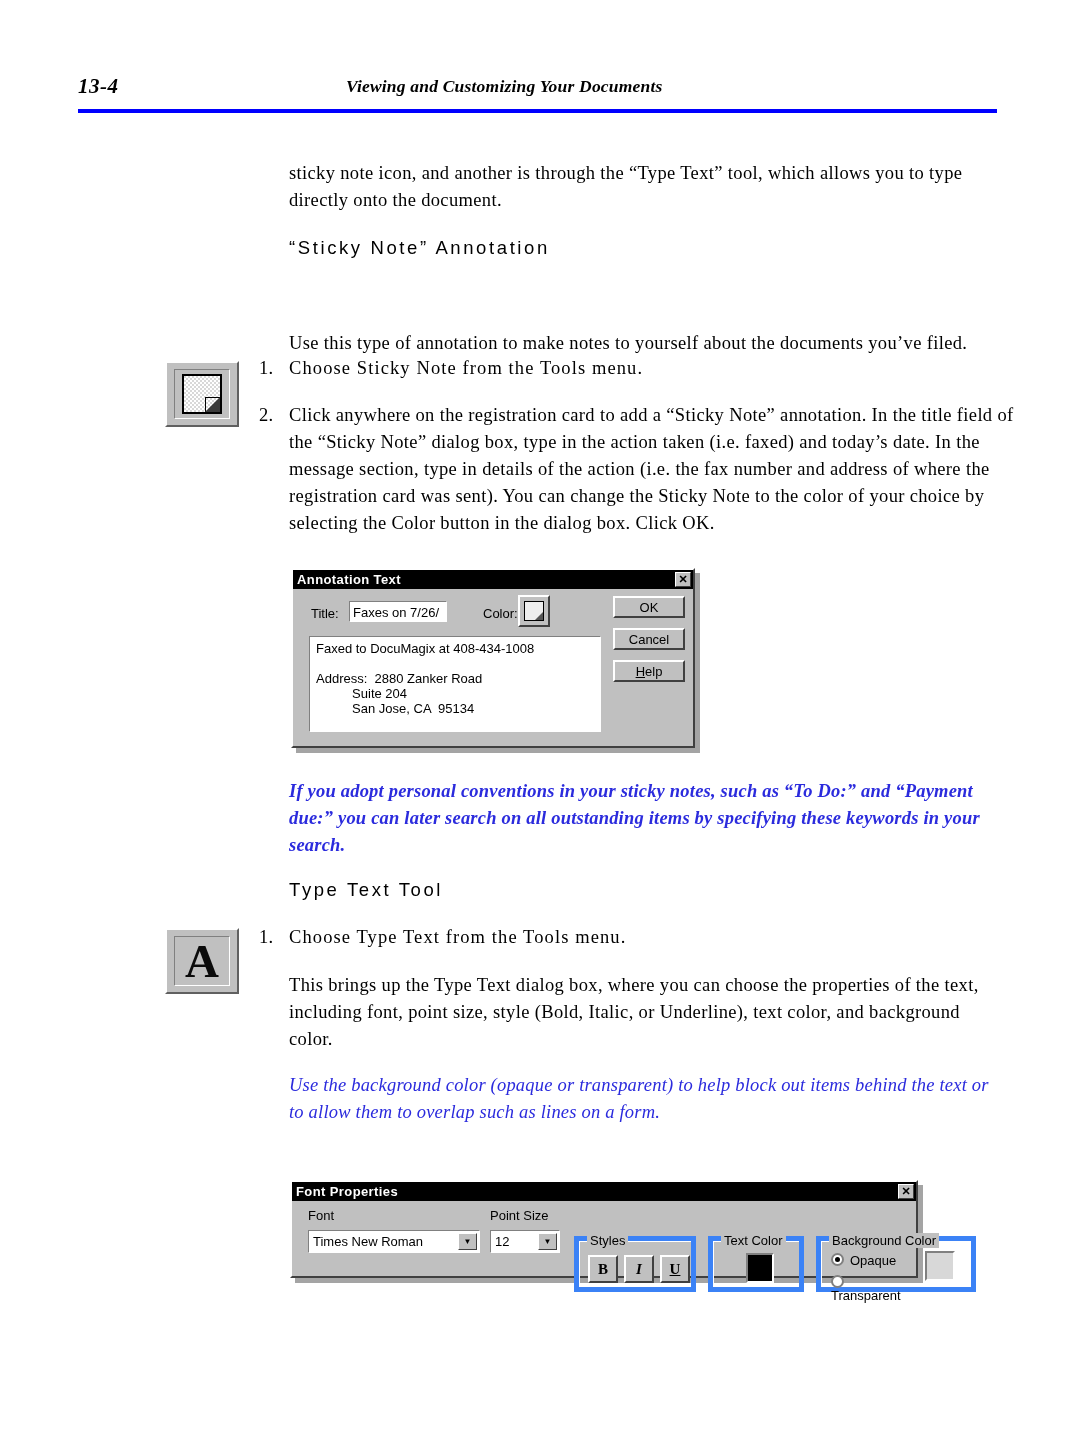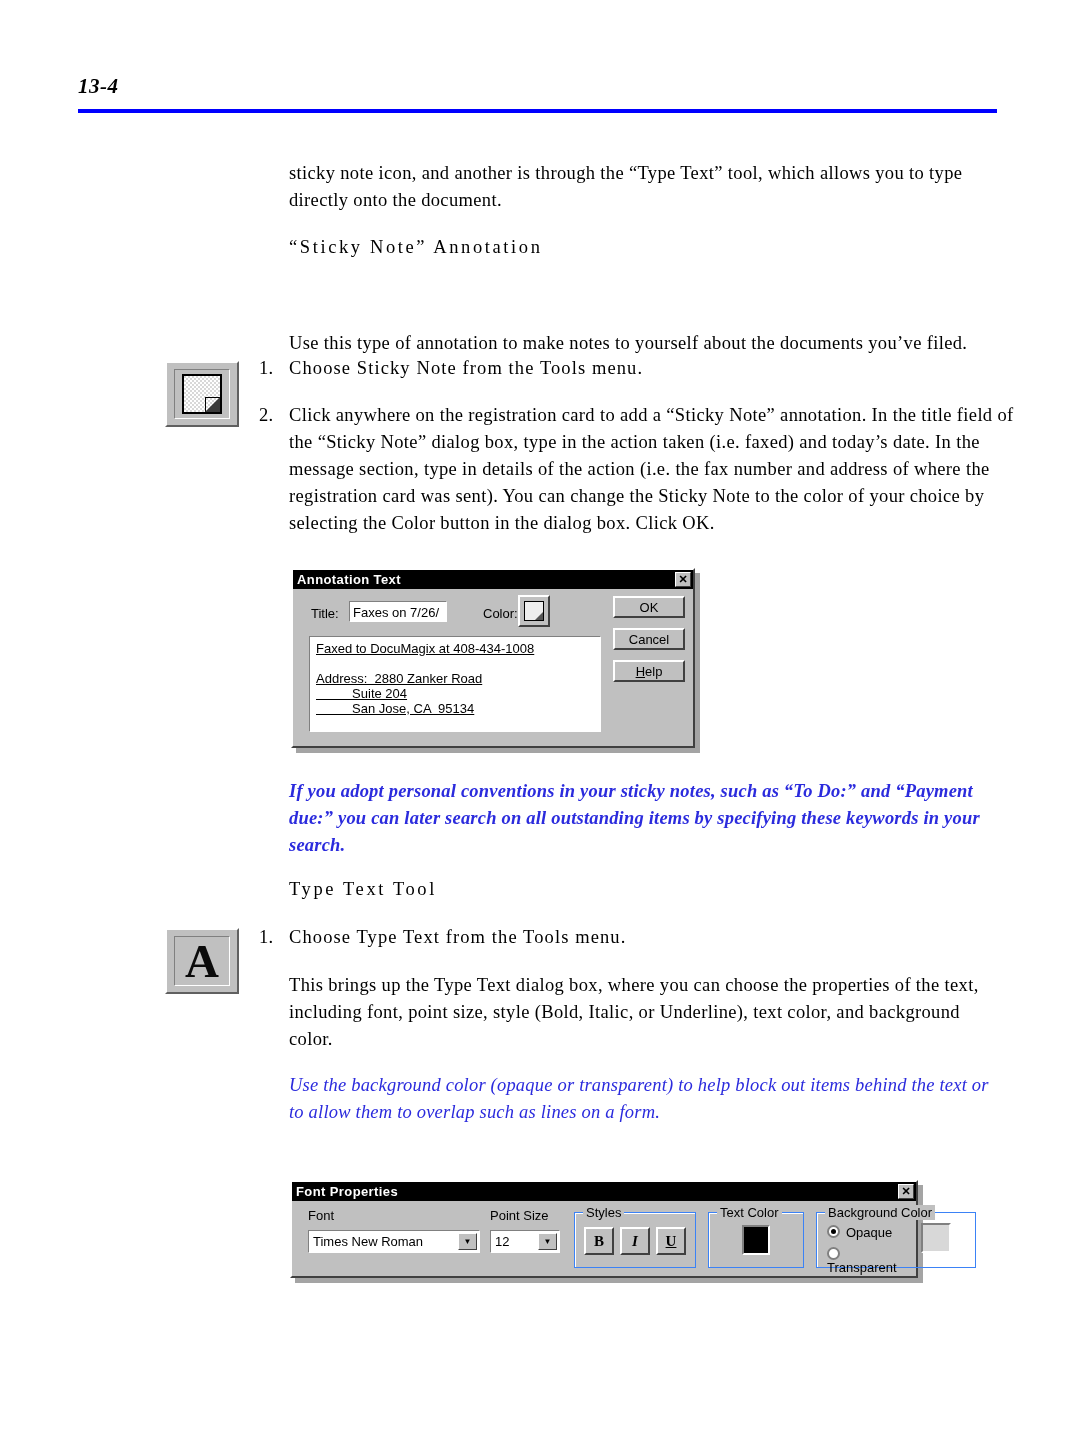--- a/index.html
+++ b/index.html
@@ -65,21 +65,21 @@
     font-size: 18.5px;
     line-height: 27px;
     letter-spacing: 0.35px;
     font-family: "Liberation Serif", serif;
   }
   h2.sub-head {
     margin: 0;
     font-size: 18.5px;
     font-weight: normal;
     letter-spacing: 2.6px;
-    font-family: Liberation Serif, serif;
+    font-family: Liberation Sans, sans-serif;
   }
   .tip {
     margin: 0;
     color: #2b2bdd;
     font-style: italic;
     font-size: 18.5px;
     line-height: 27px;
     letter-spacing: 0.2px;
     font-family: "Liberation Serif", serif;
   }
@@ -251,23 +251,24 @@
     font-size: 13px;
     font-family: Liberation Sans, sans-serif;
     color: #000;
     display: flex;
     align-items: center;
     justify-content: center;
     text-align: center;
   }
   .group-box {
     position: absolute;
-    border: 1px solid #3b82f6;
+    border: 5px solid #3b82f6;
     box-shadow: 1px 1px 0 #ffffff inset;
     box-sizing: border-box;
+    margin-top: 24px;
   }
   .group-title {
     position: absolute;
     top: -8px;
     left: 8px;
     background: #c0c0c0;
     padding: 0 3px;
     font-size: 13px;
     font-family: "Liberation Sans", sans-serif;
     white-space: nowrap;
@@ -297,21 +298,20 @@
     position: absolute; right: 0; bottom: 0;
     width: 0; height: 0;
     border-left: 8px solid transparent;
     border-bottom: 8px solid #555;
   }
   .ann-message {
     position: absolute; left: 16px; top: 66px; width: 292px; height: 96px;
     padding: 4px 6px;
     line-height: 15px;
     white-space: pre;
-    text-decoration: underline;
   }
   .ann-ok   { position: absolute; left: 320px; top: 26px; width: 72px; height: 22px; }
   .ann-cancel{ position: absolute; left: 320px; top: 58px; width: 72px; height: 22px; }
   .ann-help { position: absolute; left: 320px; top: 90px; width: 72px; height: 22px; }
   .ul { text-decoration: underline; }
 
   
   #font-dialog { left: 290px; top: 1180px; width: 628px; height: 98px; }
   .fp-font-label  { position: absolute; left: 16px; top: 26px; }
   .fp-font-combo  { position: absolute; left: 16px; top: 48px; width: 172px; height: 23px; display: flex; }
@@ -369,20 +369,21 @@
     border-right: 2px solid #ffffff;
     border-bottom: 2px solid #ffffff;
     box-sizing: border-box;
   }
 </style>
 </head>
 <body>
 
 <div class="page-header">
   <div class="folio">13-4</div>
+  <div class="running-head">Viewing and Customizing Your Documents</div>
   <div class="header-rule"></div>
 </div>
 
 <div class="body-col" style="top:160px;">
   <p class="para">sticky note icon, and another is through the “Type Text” tool, which allows you to type directly onto the document.</p>
 </div>
 
 <div class="body-col" style="top:237px;">
   <h2 class="sub-head">“Sticky Note” Annotation</h2>
 </div>

